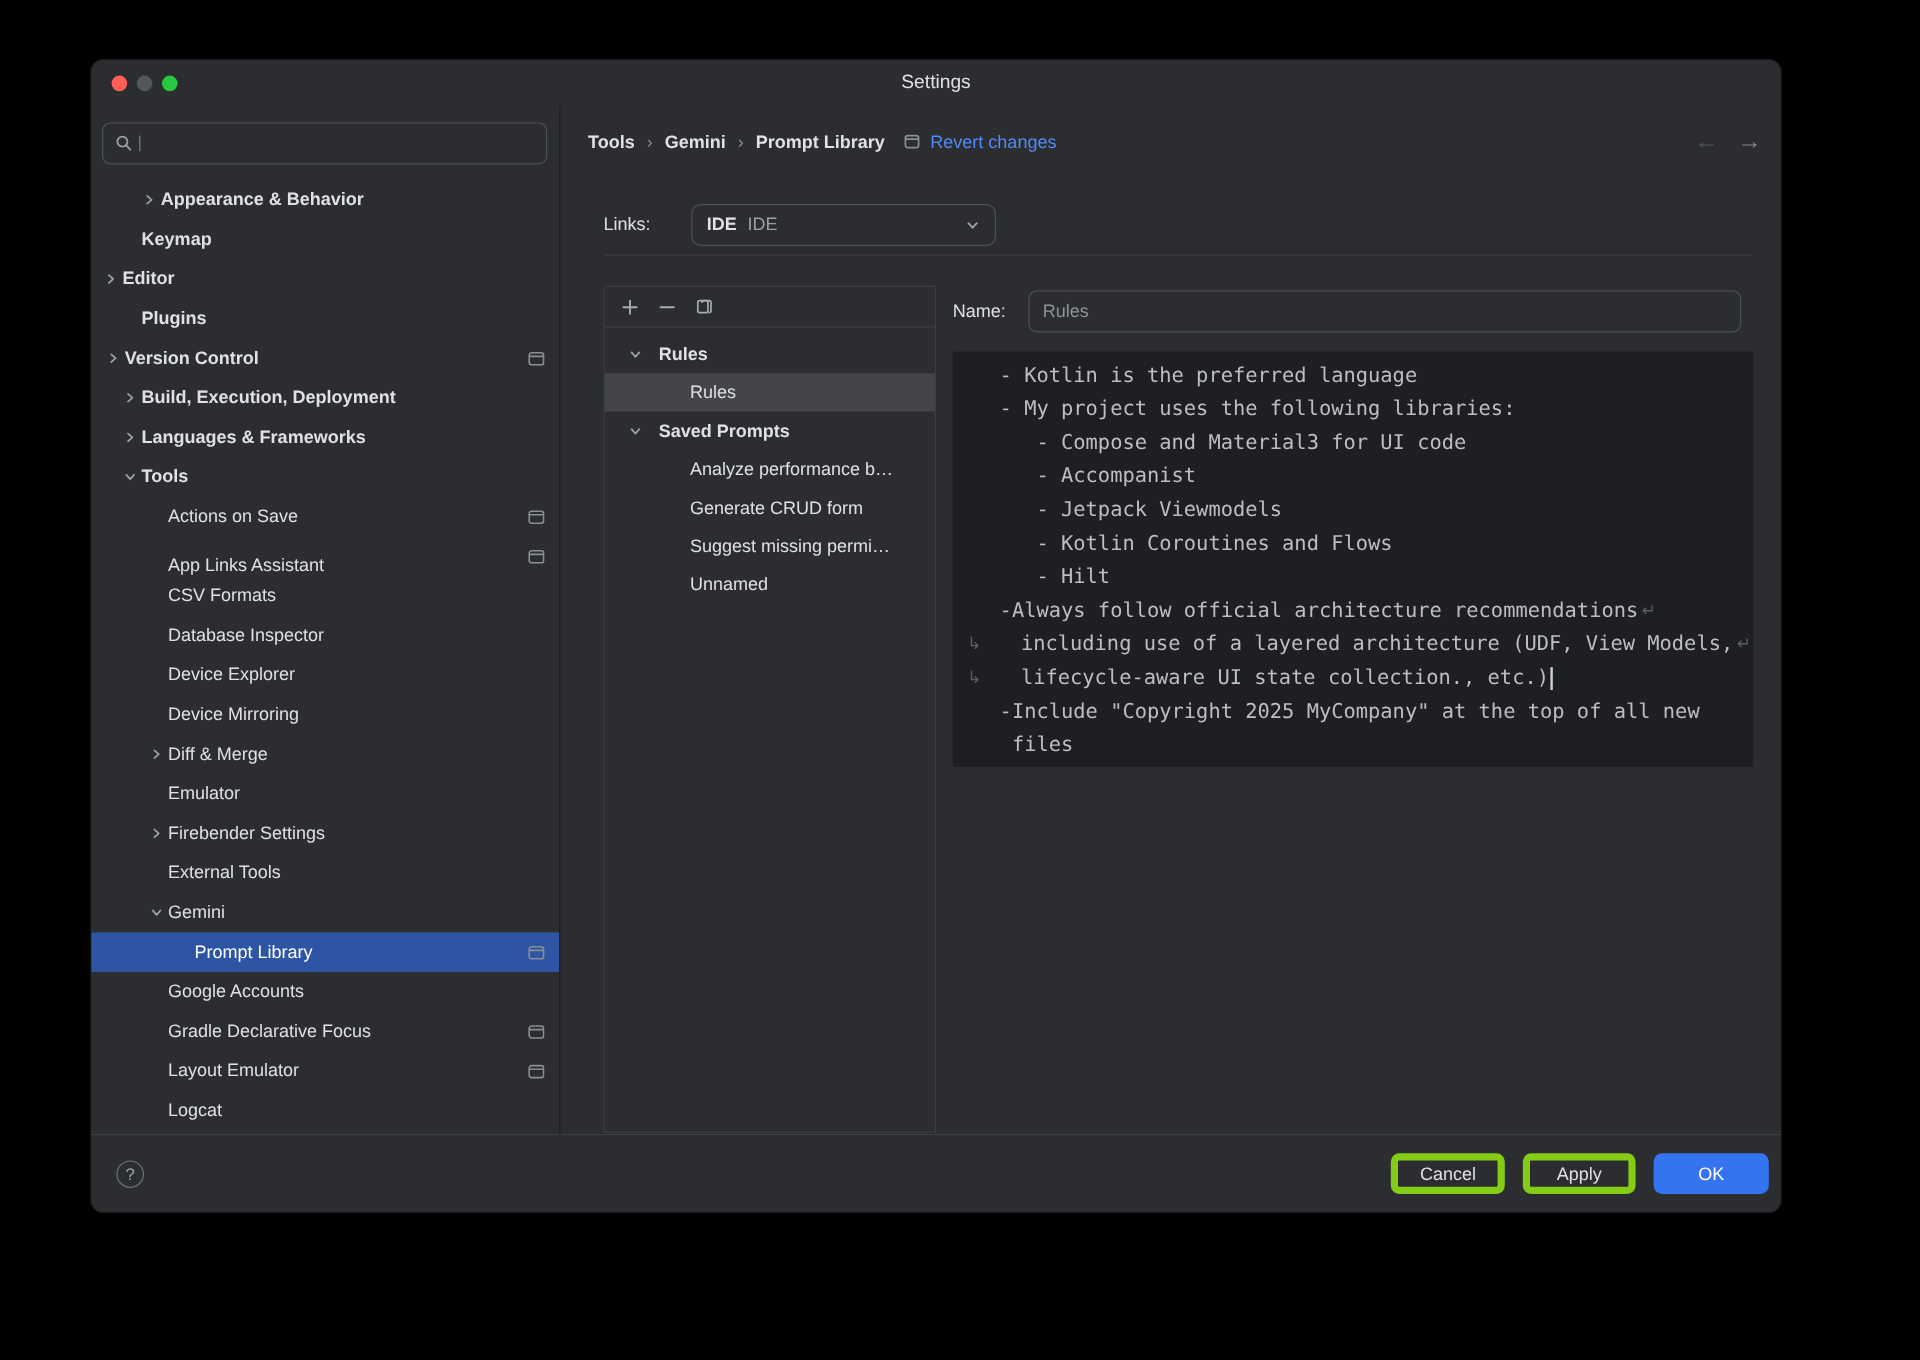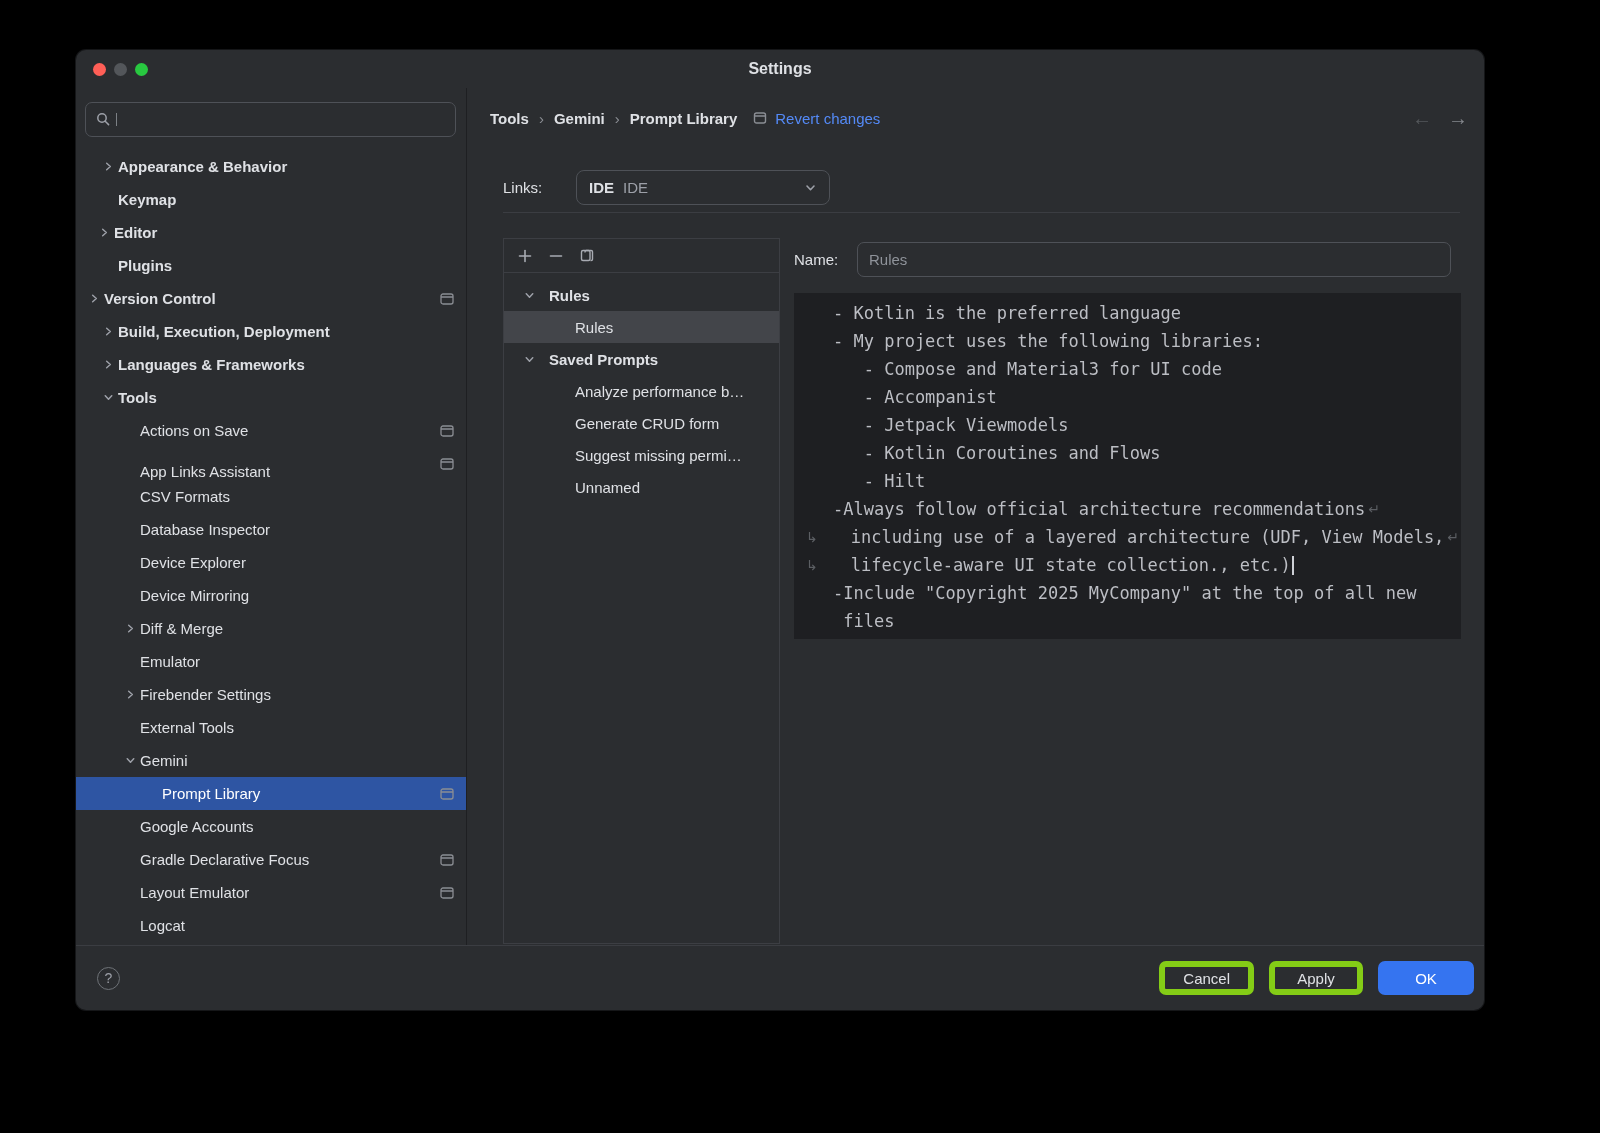--- a/index.html
+++ b/index.html
@@ -8,21 +8,21 @@
   .window{position:absolute;left:76px;top:50px;width:1408px;height:960px;
           background:var(--window-bg,#2b2d30);border-radius:10px;overflow:hidden;
           box-shadow:0 0 0 1px #151618,0 25px 70px rgba(0,0,0,.65);}
   
   .titlebar{height:38px;position:relative;display:flex;align-items:center;justify-content:center;}
   .traffic{position:absolute;left:17px;top:0;height:38px;display:flex;align-items:center;gap:8px;}
   .tl{width:13px;height:13px;border-radius:50%;border:none;padding:0;cursor:default;}
   .tl-close{background:var(--traffic-close,#ff5f57);}
   .tl-min{background:var(--traffic-minimize,#53565a);}
   .tl-zoom{background:var(--traffic-zoom,#28c840);}
-  .win-title{font-size:16px;font-weight:700;color:#dfe1e5;}
+  .win-title{font-size:16px;font-weight:400;color:#dfe1e5;}
   
   .win-body{position:absolute;top:38px;left:0;right:0;bottom:65px;display:flex;}
   
   .sidebar{width:390px;flex:none;position:relative;border-right:1px solid #1e1f22;overflow:hidden;}
   .search{position:absolute;top:14px;left:9px;width:371px;height:35px;border:1px solid #4e5157;
           border-radius:7px;display:flex;align-items:center;padding:0 10px;box-sizing:border-box;gap:5px;}
   .search input{flex:1;background:transparent;border:none;outline:none;color:#dfe1e5;font-size:15px;
           font-family:"Liberation Sans",sans-serif;}
   .search-caret{width:1px;height:13px;background:#7c8085;}
   .tree{position:absolute;top:62px;left:0;right:0;bottom:0;}
@@ -111,33 +111,33 @@
           <span style="display:flex;">
             <svg width="15" height="15" viewBox="0 0 15 15">
                 <circle cx="6" cy="6" r="4.2" fill="none" stroke="#9da0a8" stroke-width="1.5"></circle>
                 <line x1="9.2" y1="9.2" x2="12.6" y2="12.6" stroke="#9da0a8" stroke-width="1.5" stroke-linecap="round"></line>
               </svg>
           </span>
           <span class="search-caret"></span>
           <input placeholder="" style="">
         </div>
         <nav class="tree" id="sidebarTree">
+            <div class="tree-row bold" style="padding-left: 38px;">
+              <span class="chev">
+                <svg width="11" height="11" viewBox="0 0 12 12">
+                  <polyline points="4,2.5 8,6 4,9.5" fill="none" stroke="#9da0a8" stroke-width="1.6" stroke-linecap="round" stroke-linejoin="round"></polyline>
+                </svg>
+              </span>
+              <span>Appearance &amp; Behavior</span>
+            </div>
             <div class="tree-row bold" style="padding-left: 22px;">
-              <span class="chev">
-                <svg width="11" height="11" viewBox="0 0 12 12">
-                  <polyline points="4,2.5 8,6 4,9.5" fill="none" stroke="#9da0a8" stroke-width="1.6" stroke-linecap="round" stroke-linejoin="round"></polyline>
-                </svg>
-              </span>
-              <span>Appearance &amp; Behavior</span>
-            </div>
-            <div class="tree-row bold" style="padding-left: 22px;">
               <span class="chev"></span>
               <span>Keymap</span>
             </div>
-            <div class="tree-row bold" style="padding-left: 18px;">
+            <div class="tree-row bold" style="padding-left: 6px;">
               <span class="chev">
                 <svg width="11" height="11" viewBox="0 0 12 12">
                   <polyline points="4,2.5 8,6 4,9.5" fill="none" stroke="#9da0a8" stroke-width="1.6" stroke-linecap="round" stroke-linejoin="round"></polyline>
                 </svg>
               </span>
               <span>Editor</span>
             </div>
             <div class="tree-row bold" style="padding-left: 22px;">
               <span class="chev"></span>
               <span>Plugins</span>

